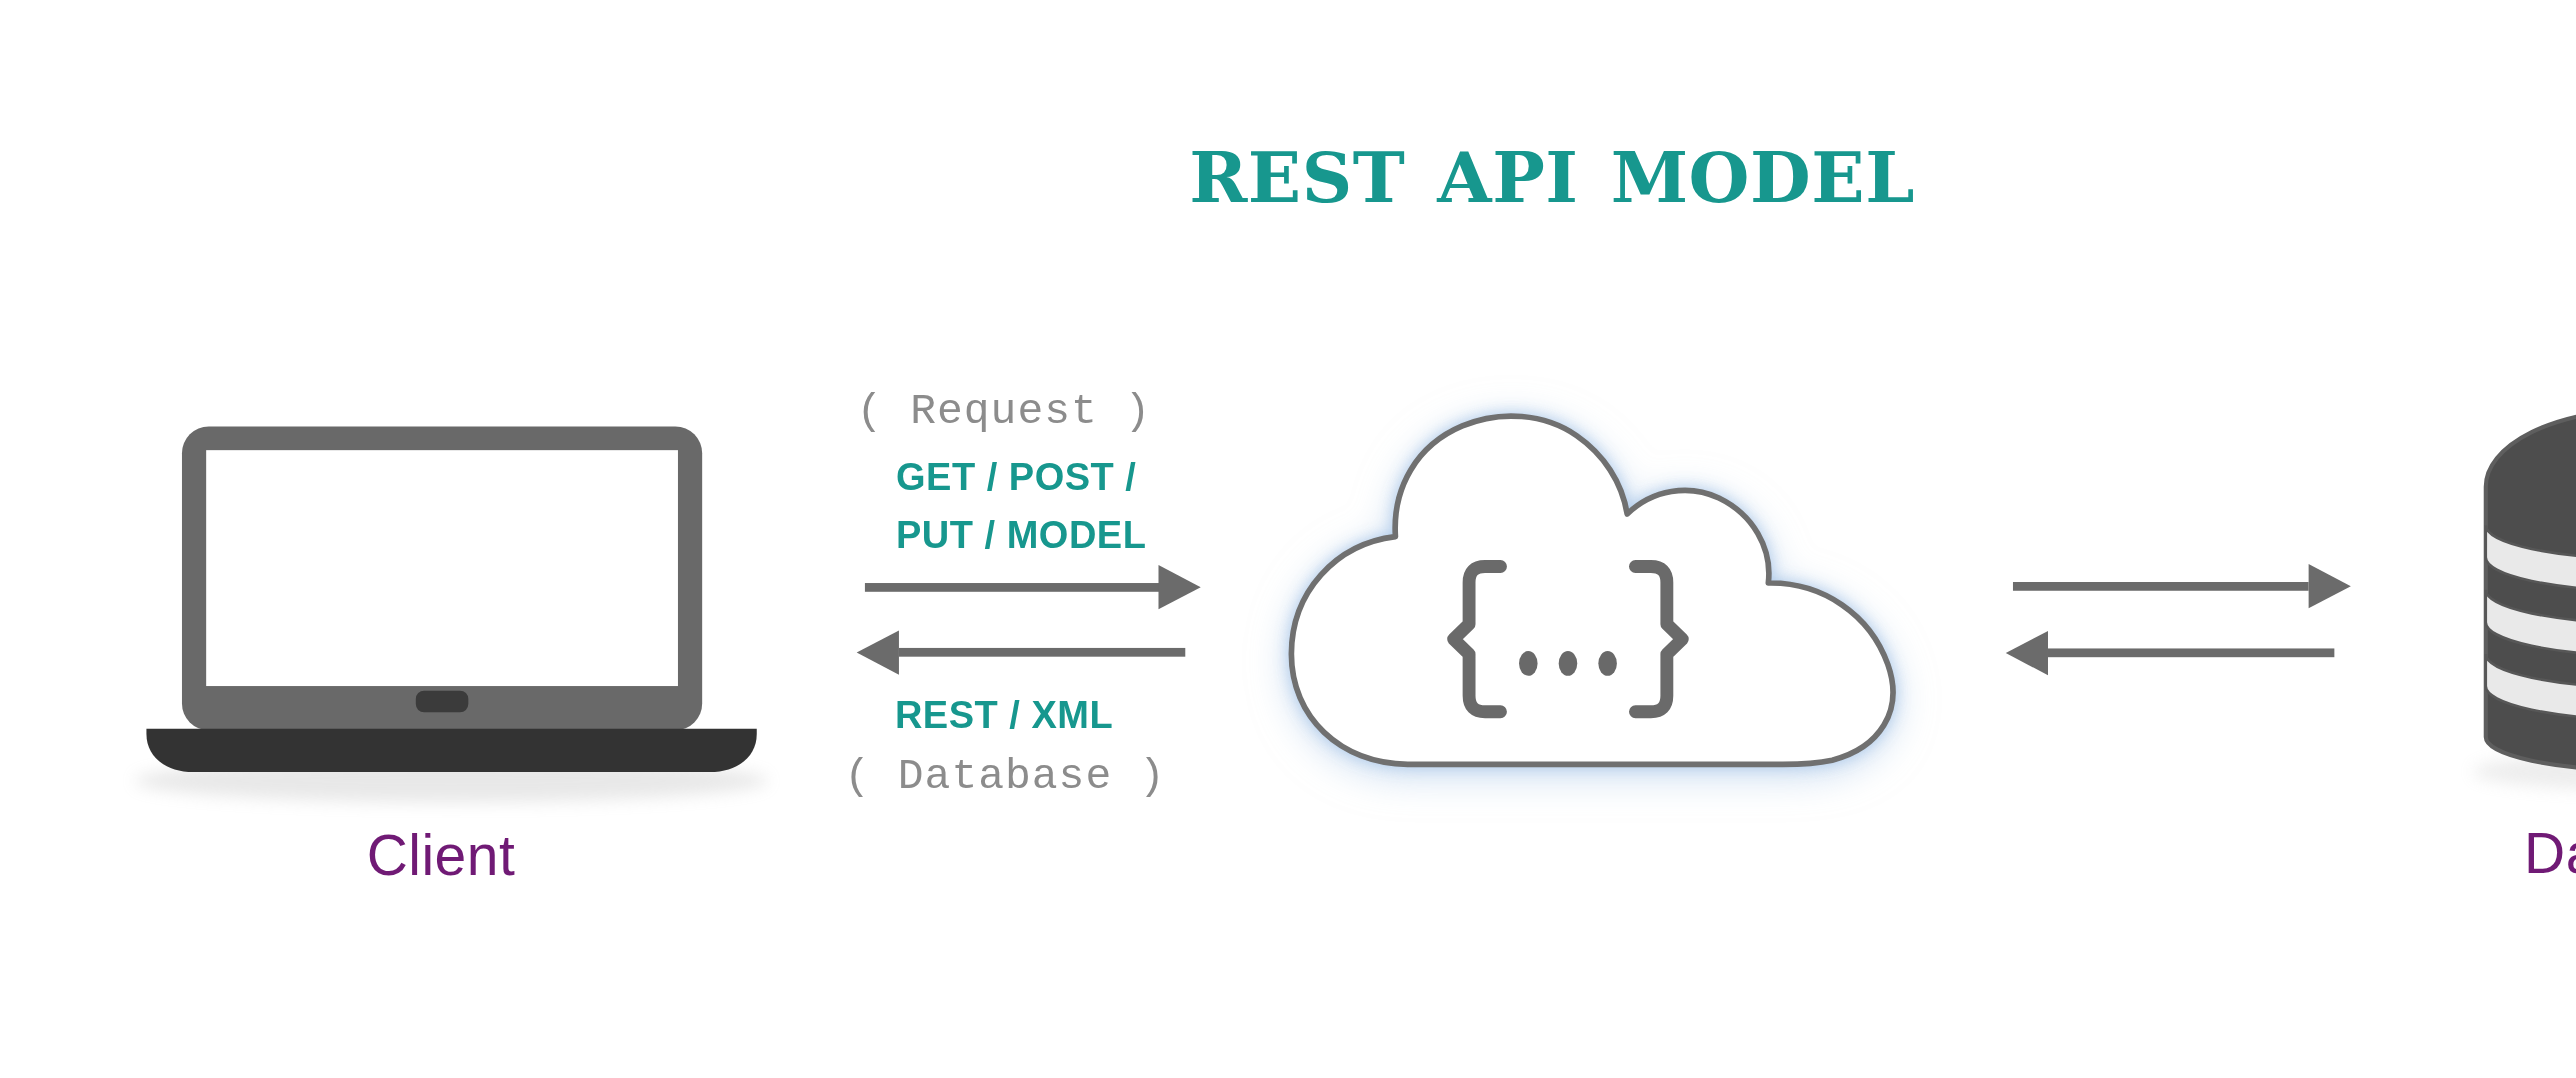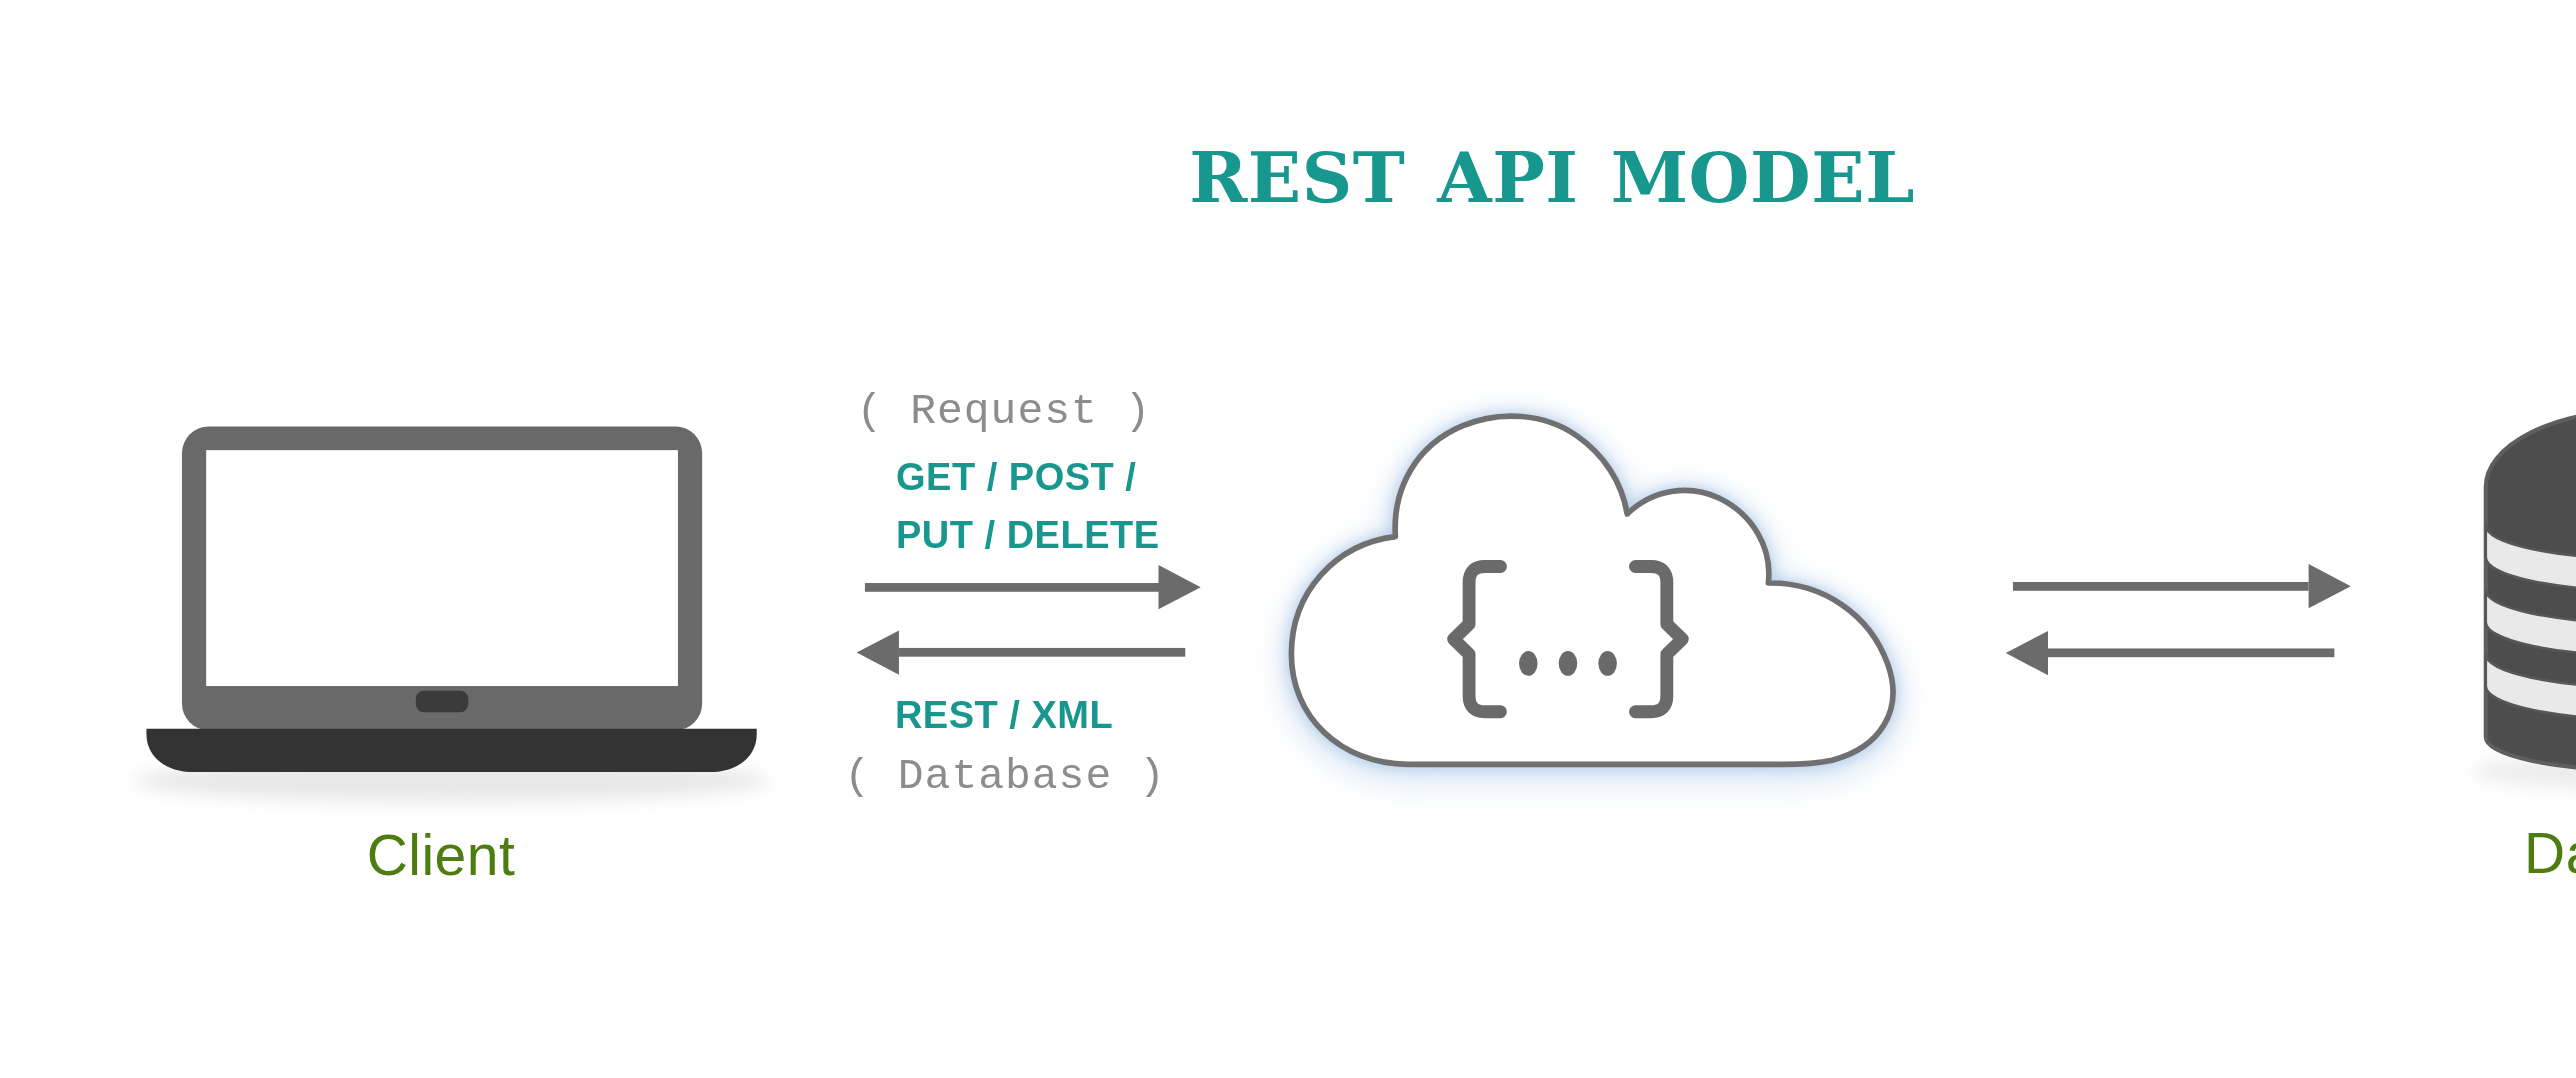--- a/index.html
+++ b/index.html
@@ -28,21 +28,21 @@
     font-family:Liberation Mono, monospace;
   }
   .flow-methods{
     font-size:38px;
     font-weight:700;
     color:#17978E;
     letter-spacing:0.5px;
   }
   .node-label{
     font-size:57px;
-    color:#4d7c0f;
+    color:#701a75;
     letter-spacing:0.5px;
   }
   svg.art{position:absolute;left:0;top:0;width:2933px;height:1078px;}
   .cloud-body{filter:drop-shadow(0 0 14px rgba(170,198,232,0.9)) drop-shadow(0 16px 34px rgba(170,198,232,0.55));}
 </style>
 </head>
 <body>
 
 <div class="canvas">
 
@@ -112,21 +112,21 @@
         <rect x="3975" y="1259" width="556" height="17"></rect>
         <polygon points="3975,1225 3893,1268 3975,1311"></polygon>
       </g>
     </g>
   </svg>
 
   <div class="abs center-xy title" style="left:1552px;top:177px;">REST API MODEL</div>
 
   <div class="abs center-xy flow-note" style="left:1004px;top:411px;">( Request )</div>
   <div class="abs center-y flow-methods" style="left:896px;top:477px;">GET / POST /</div>
-  <div class="abs center-y flow-methods" style="left:896px;top:535px;">PUT / DELETE</div>
+  <div class="abs center-y flow-methods" style="left:896px;top:535px;">PUT / MODEL</div>
 
   <div class="abs center-xy flow-methods" style="left:1004px;top:715px;">REST / XML</div>
   <div class="abs center-xy flow-note" style="left:1005px;top:776px;">( Database )</div>
 
   <div class="abs center-xy node-label" style="left:441px;top:855px;">Client</div>
   <div class="abs center-xy node-label" style="left:2648px;top:853px;">Database</div>
 
 </div>
 
 

